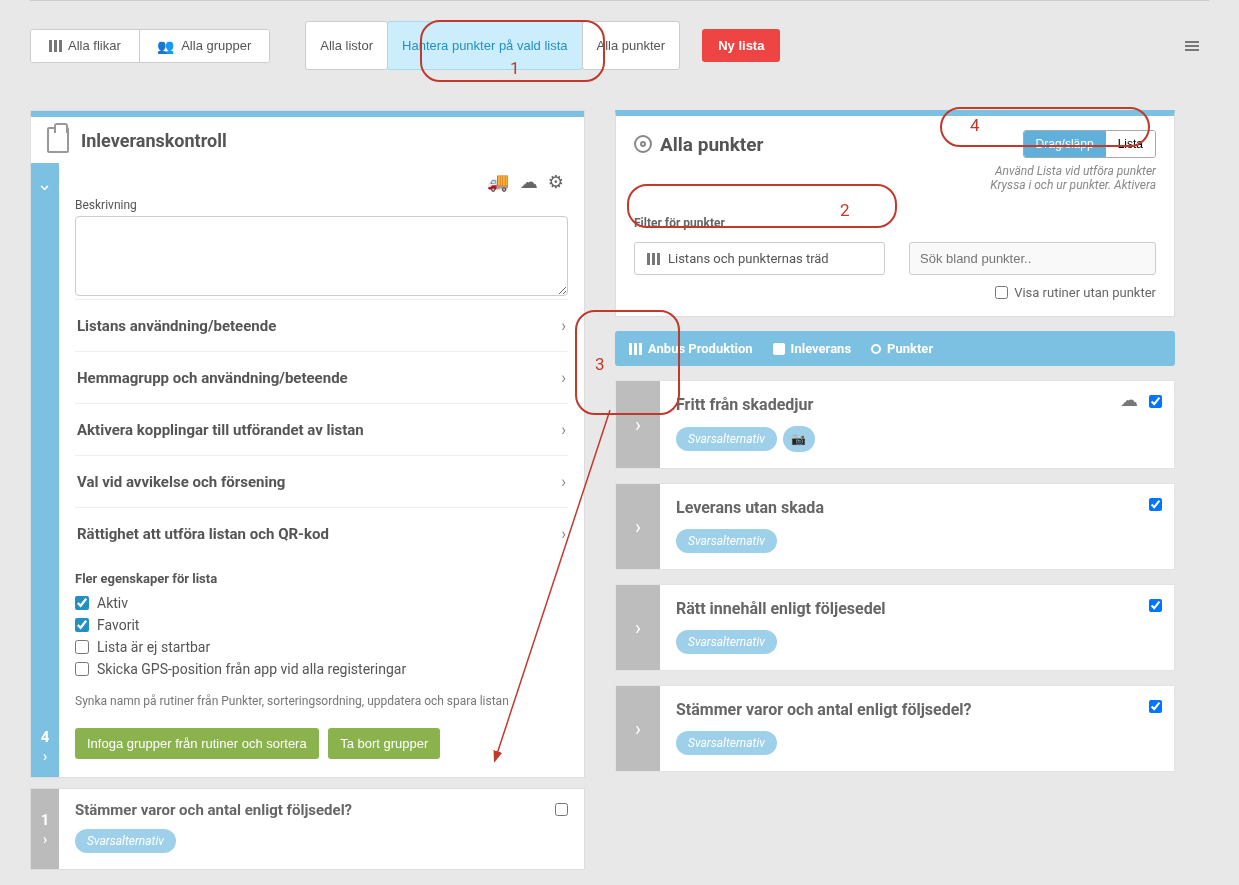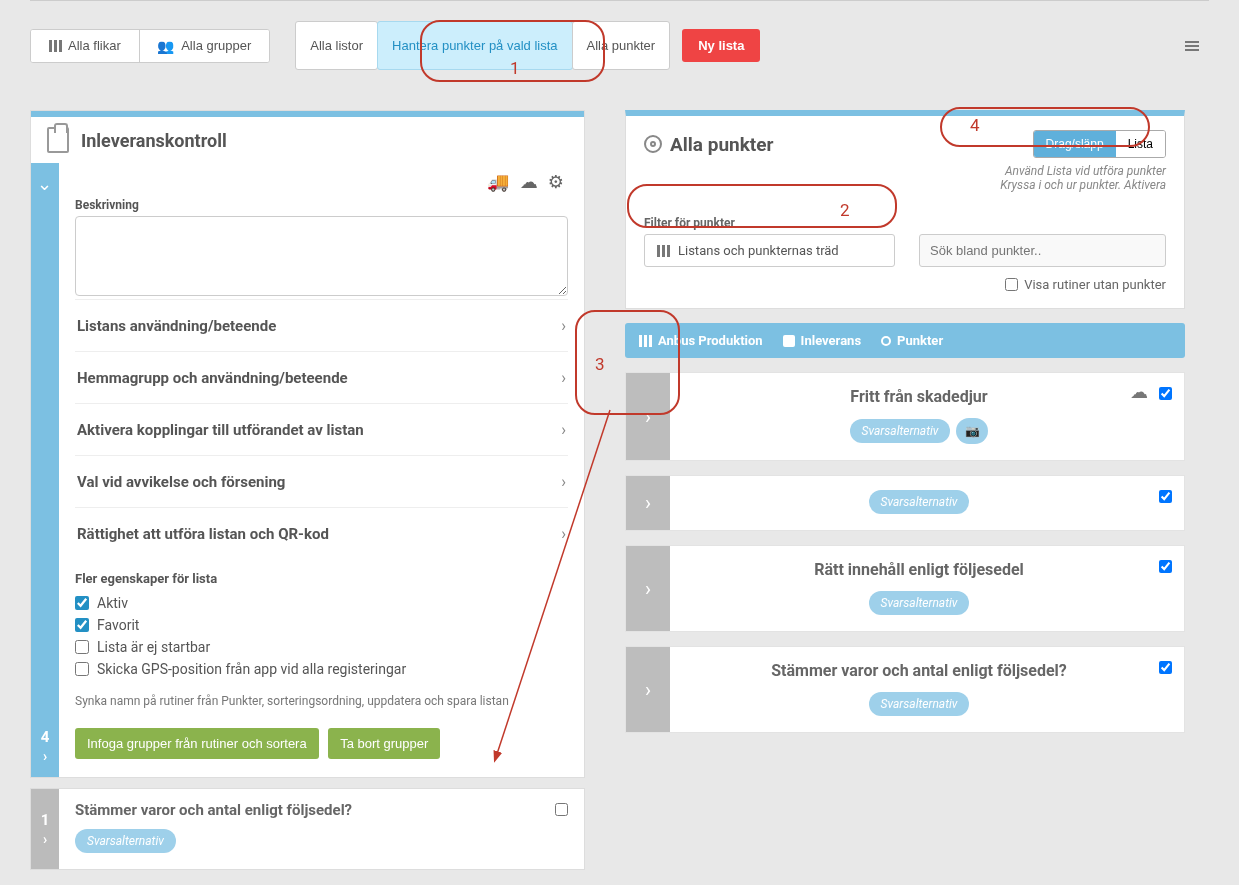--- a/index.html
+++ b/index.html
@@ -4,46 +4,46 @@
 <style>
 * { box-sizing: border-box; margin: 0; padding: 0; }
 body {
   font-family: -apple-system, BlinkMacSystemFont, "Segoe UI", Roboto, Arial, sans-serif;
   background: #e8e8e8;
   font-size: 14px;
   color: #333;
   width: 1239px;
 }
 .page { padding: 0 30px 30px; }
-.topbar { border-top: 1px solid #ccc; padding: 20px 0 10px; display: flex; align-items: center; gap: 5px; }
+.topbar { border-top: 1px solid #ccc; padding: 20px 0 10px; display: flex; align-items: center; gap: 15px; }
 .selectorgroup { display: inline-flex; border: 1px solid #ccc; border-radius: 3px; overflow: hidden; margin-right: 20px; background: #fff; }
 .selector { padding: 8px 18px; background: #fff; border: none; cursor: pointer; font-size: 13px; color: #555; display: flex; align-items: center; gap: 6px; }
 .selector + .selector { border-left: 1px solid #ccc; }
 .tabs { display: inline-flex; gap: 0; }
 .tab { padding: 16px 14px; border: 1px solid #ccc; background: #fff; font-size: 13px; color: #555; cursor: pointer; border-radius: 3px; margin-right: -1px; }
 .tab.active { background: #cceefc; color: #2390c4; border-color: #a7d9ef; }
 .btn-green { background: #ef4444; color: #fff; border: none; padding: 9px 16px; border-radius: 3px; font-size: 13px; font-weight: bold; cursor: pointer; margin-left: 8px; }
 .spacer { flex: 1; }
 .hamburger { font-size: 22px; color: #777; cursor: pointer; padding: 6px 10px; }
 
-.cols { display: flex; gap: 40px; margin-top: 30px; align-items: flex-start; }
+.cols { display: flex; gap: 30px; margin-top: 30px; align-items: flex-start; }
 .col-left { width: 555px; }
 .col-right { width: 560px; }
 
 .card { background: #fff; border: 1px solid #ddd; position: relative; }
 .card-top { height: 6px; background: #7cc0e2; }
 .card-header { display: flex; align-items: center; padding: 10px 16px; gap: 12px; }
 .card-header h2 { font-size: 18px; font-weight: bold; color: #555; }
 .clip-icon { width: 22px; height: 26px; border: 2px solid #999; border-radius: 2px; position: relative; }
 .clip-icon::before { content:""; position:absolute; top:-6px; left:5px; width:10px; height:8px; border:2px solid #999; border-bottom:none; border-radius:3px 3px 0 0; background:#fff;}
 .sidehandle { position:absolute; left:0; top:52px; bottom:0; width:28px; background:#7cc0e2; }
 .sidehandle .chev { color:#fff; font-size:18px; position:absolute; top:10px; left:6px; }
 .card-body { margin-left: 28px; padding: 8px 16px 18px; }
 .iconsrow { text-align:right; color:#666; font-size:18px; padding-right:4px; display:flex; justify-content:flex-end; gap:10px;}
-label.small { font-size:12px; font-weight:bold; color:#555; display:block; margin:6px 0 4px;}
+label.small { font-size:12px; font-weight:normal; color:#555; display:block; margin:6px 0 4px;}
 textarea.desc { width:100%; height:80px; border:1px solid #ccc; border-radius:4px; resize:vertical; padding:6px; font-family:inherit;}
 .acc-row { display:flex; justify-content:space-between; align-items:center; padding:16px 2px; border-top:1px solid #eee; font-size:15px; font-weight:bold; color:#555; cursor:pointer;}
 .acc-row:first-of-type{ margin-top:16px;}
 .acc-row .chev { color:#888; font-size:16px; font-weight:normal;}
 .section-sub { font-size:13px; font-weight:bold; color:#555; padding:12px 0 6px; }
 .cb-line { display:flex; align-items:center; gap:8px; padding:3px 0; font-size:14px; color:#555;}
 .cb-line input { width:14px; height:14px; accent-color:#2390c4;}
 .sync-note { font-size:12px; color:#777; padding:14px 0 20px;}
 .btn-olive { background:#8bb34d; color:#fff; border:none; padding:8px 12px; border-radius:3px; font-size:13px; cursor:pointer; margin-right:6px;}
 .btn-olive + .btn-olive { background:#8bb34d; }
@@ -61,31 +61,31 @@
 .rtop-row1{ display:flex; align-items:center; justify-content:space-between;}
 .rtop-row1 .left{display:flex; align-items:center; gap:8px;}
 .rtop-row1 .left h2{font-size:19px; font-weight:bold; color:#555;}
 .target-ic{ width:18px;height:18px;border:2px solid #888;border-radius:50%;position:relative;}
 .target-ic::after{content:"";position:absolute;inset:4px;border:2px solid #888;border-radius:50%;}
 .seg{ display:inline-flex; border:1px solid #aaa; border-radius:3px; overflow:hidden;}
 .seg button{ border:none; padding:6px 12px; font-size:12px; background:#fff; cursor:pointer;}
 .seg button.act{ background:#5fb0db; color:#fff;}
 .hints{ text-align:right; font-size:12px; font-style:italic; color:#888; margin-top:6px;}
 .filter-lbl{font-size:12px; font-weight:bold; color:#666; margin-top:24px; display:block;}
-.filter-row{ display:flex; gap:24px; margin-top:4px; align-items:center;}
+.filter-row{ display:flex; gap:24px; margin-top:12px; align-items:center;}
 .tree-sel{ flex:1; border:1px solid #ccc; border-radius:3px; padding:8px 12px; display:flex; align-items:center; gap:8px; background:#fff; font-size:13px; color:#555;}
 .search{ flex:1; border:1px solid #ccc; border-radius:3px; padding:8px 10px; font-size:13px; color:#777; background:#f9f9f9;}
 .visa{ text-align:right; margin-top:10px; font-size:13px; color:#666; display:flex; justify-content:flex-end; align-items:center; gap:6px;}
 .crumb{ background:#7cc0e2; color:#fff; padding:10px 14px; border-radius:3px; margin-top:14px; display:flex; gap:20px; align-items:center; font-size:13px; font-weight:bold;}
 .crumb .ci{display:flex;align-items:center;gap:6px;}
 .crumb .dot{width:10px;height:10px;border:2px solid #fff;border-radius:50%;}
 .crumb .cb{width:12px;height:12px;background:#fff;border-radius:2px;display:inline-block;}
 .punkt{ background:#fff; border:1px solid #e3e3e3; position:relative; margin-top:14px; display:flex;}
 .phandle{ width:44px; background:#bdbdbd; display:flex; align-items:center; justify-content:center; color:#fff; font-size:20px;}
-.pmain{ flex:1; padding:14px 32px 16px 16px;text-align:center;}
+.pmain{ flex:1; padding:14px 32px 16px 16px;}
 .pmain h3{ font-size:16px; font-weight:bold; color:#666; margin-bottom:12px;}
 .pck{ position:absolute; right:12px; top:14px;}
 .p-icon{ position:absolute; right:36px; top:8px; color:#777; font-size:18px;}
 .cam{ display:inline-flex; align-items:center; justify-content:center; background:#9ed0ea; color:#fff; width:32px; height:26px; border-radius:14px; font-size:12px; margin-left:6px;}
 
 
 .ann{ position:absolute; border:2.5px solid #c1392b; border-radius:20px; pointer-events:none; z-index:50;}
 .ann-label{ position:absolute; color:#c1392b; font-size:17px; font-weight:normal; pointer-events:none; z-index:51;}
 svg.arrow{ position:absolute; pointer-events:none; z-index:49;}
 
@@ -289,21 +289,21 @@
               <span>›</span>
             </div>
             <div class="pmain"><h3>Fritt från skadedjur</h3><span class="pill">Svarsalternativ</span><span class="cam">📷</span></div>
             <span class="p-icon">☁</span>
             <input type="checkbox" class="pck" checked="" style="">
           </div>
           <div class="punkt">
             <div class="phandle">
               <span>›</span>
             </div>
-            <div class="pmain"><span class="pill">Svarsalternativ</span></div>
+            <div class="pmain"><h3>Leverans utan skada</h3><span class="pill">Svarsalternativ</span></div>
             <input type="checkbox" class="pck" checked="" style="">
           </div>
           <div class="punkt">
             <div class="phandle">
               <span>›</span>
             </div>
             <div class="pmain"><h3>Rätt innehåll enligt följesedel</h3><span class="pill">Svarsalternativ</span></div>
             <input type="checkbox" class="pck" checked="" style="">
           </div>
           <div class="punkt">

